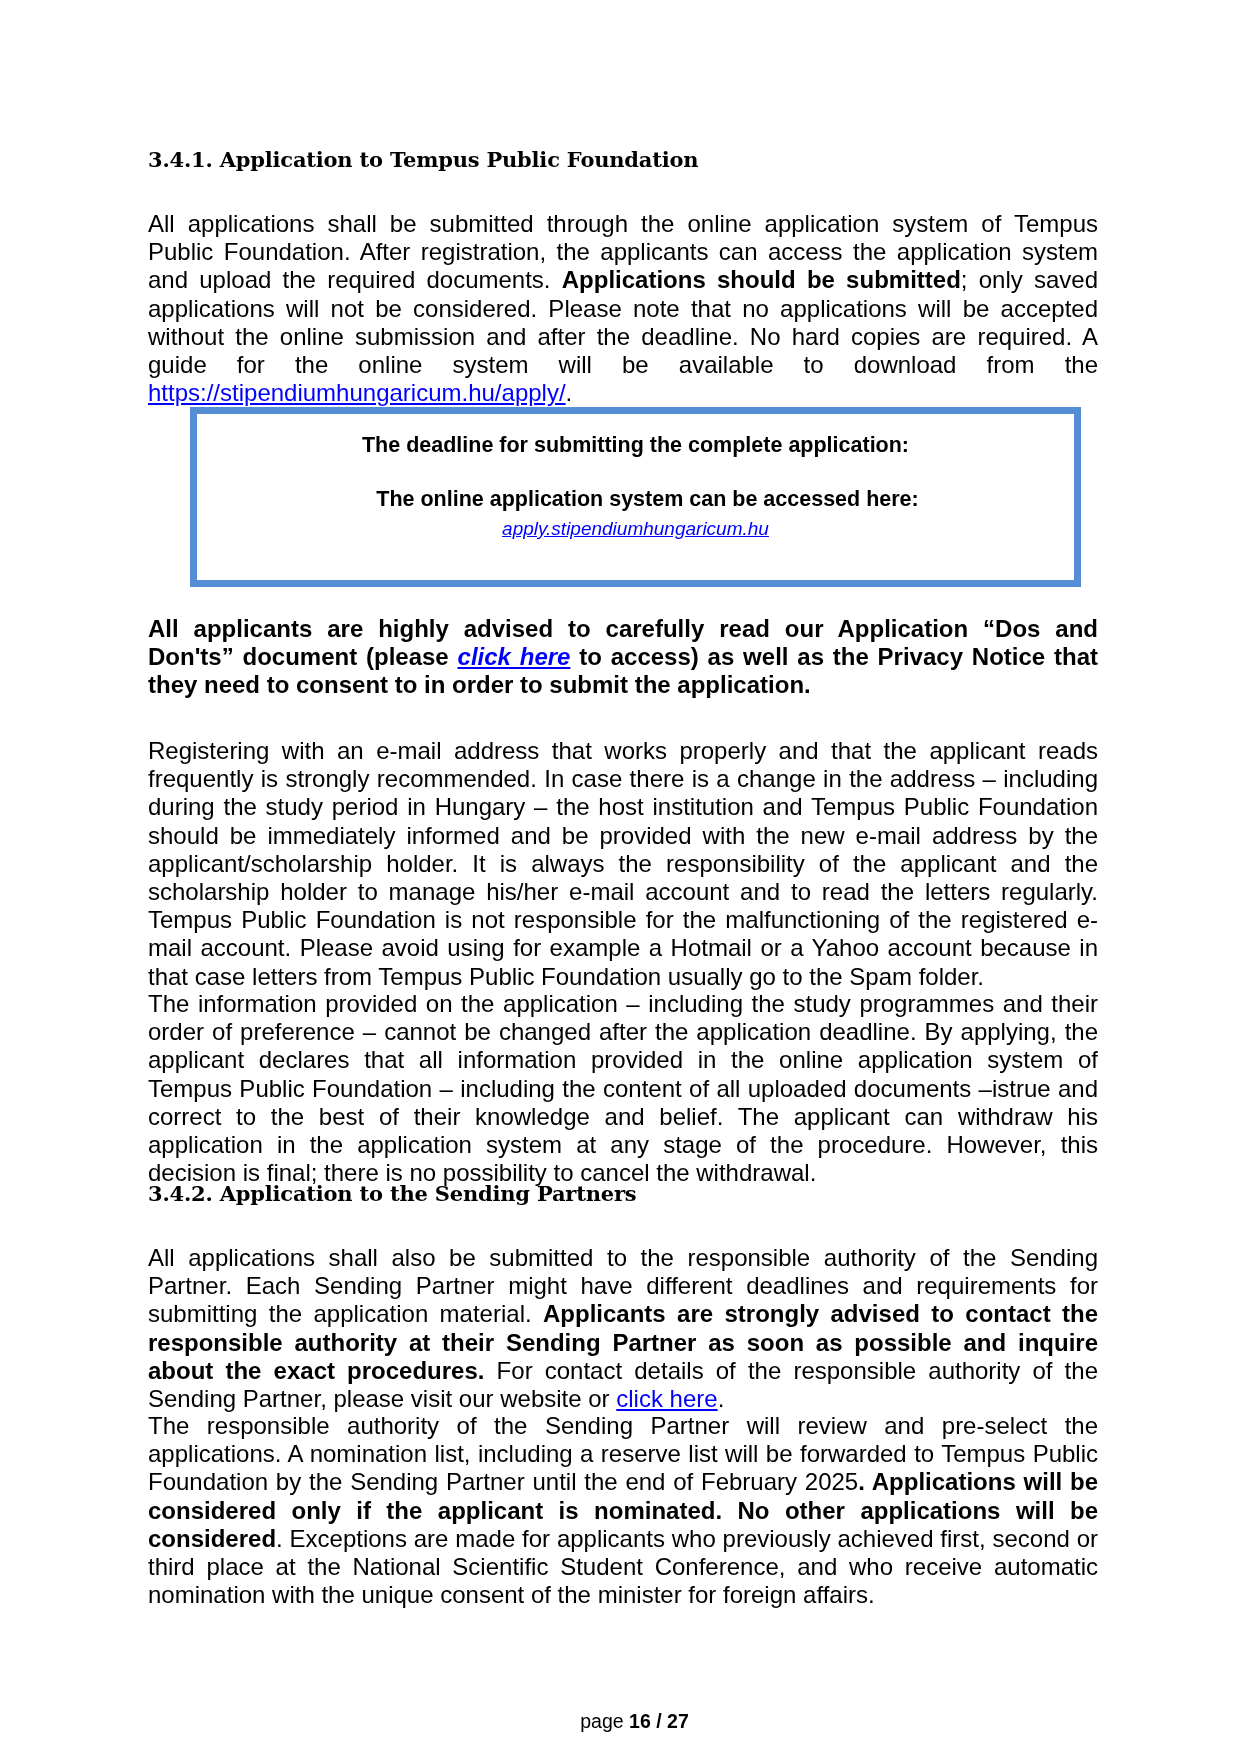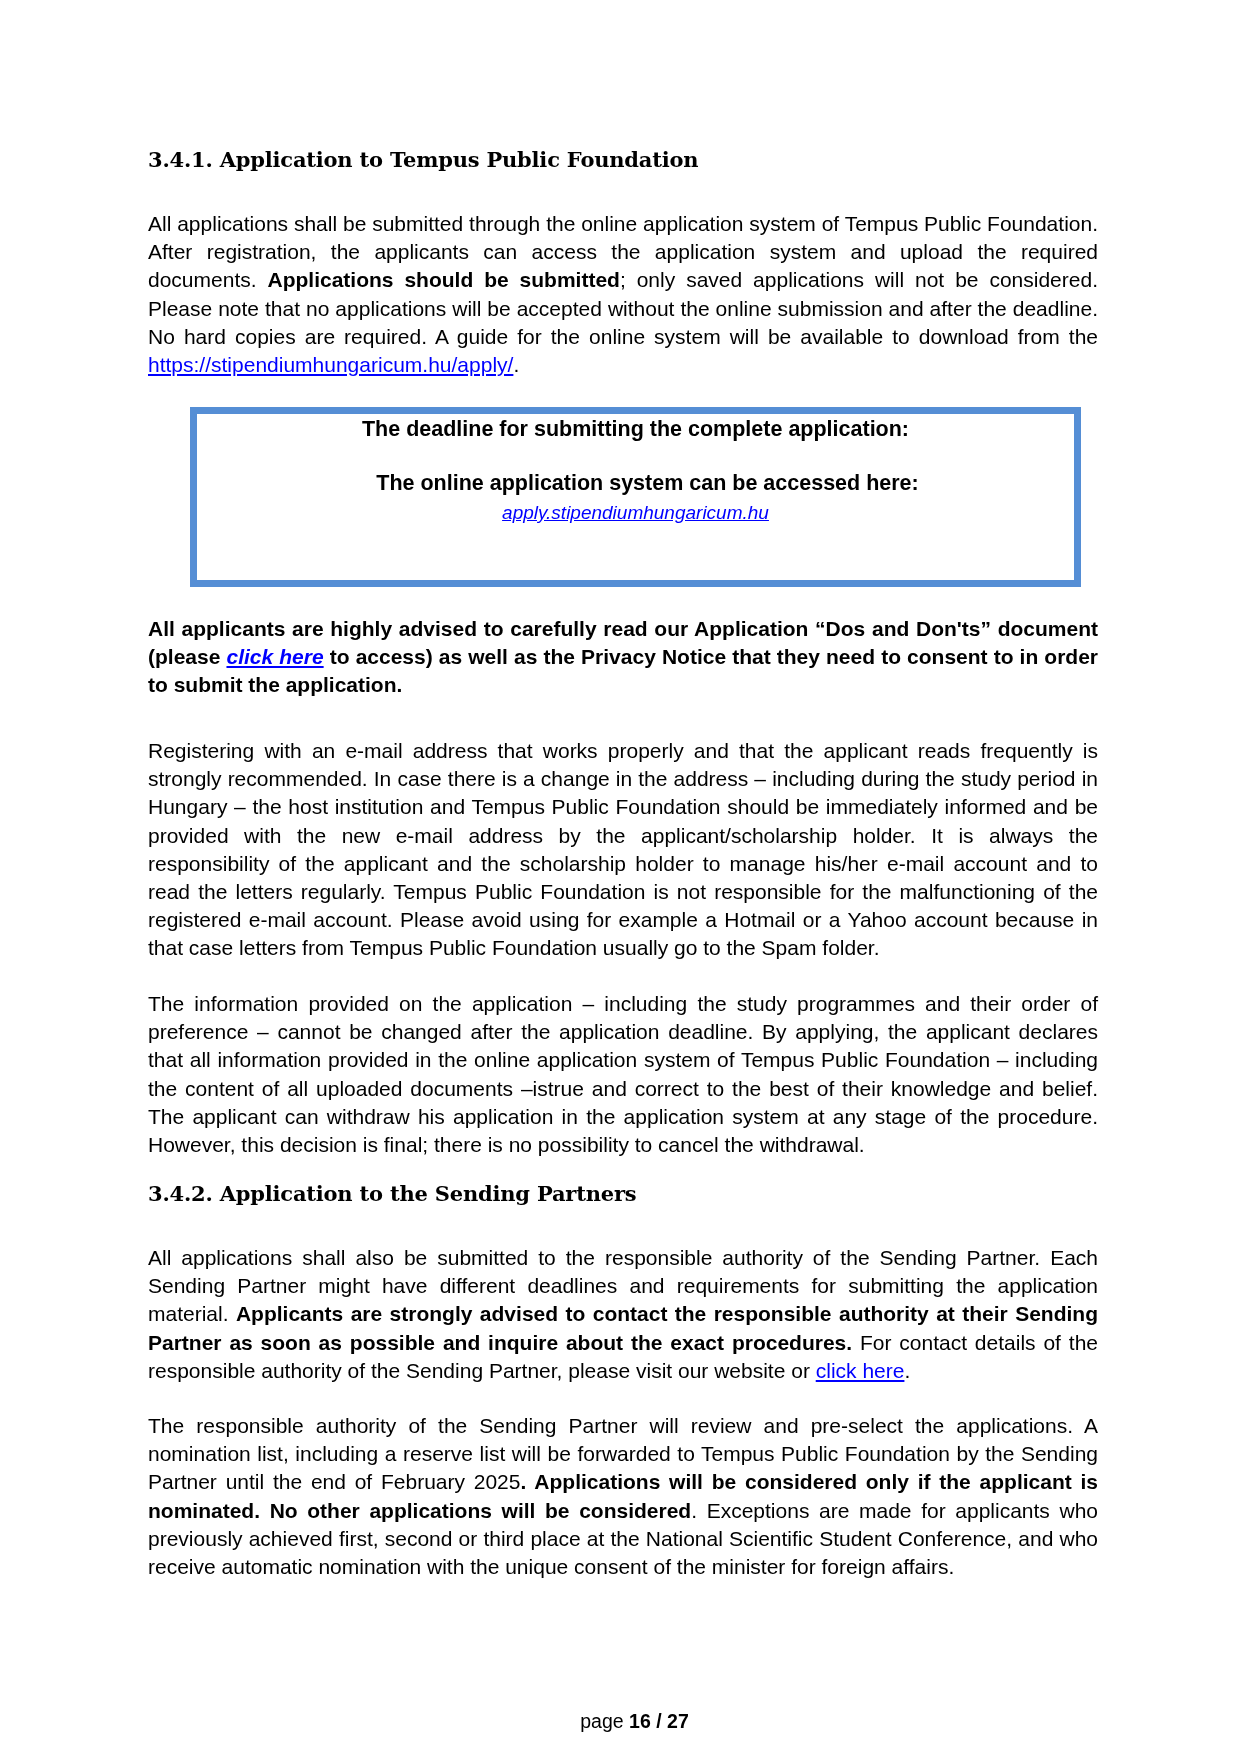--- a/index.html
+++ b/index.html
@@ -1,40 +1,40 @@
 <!DOCTYPE html>
 <html><head>
 <meta charset="utf-8">
 <style>
   html, body { margin: 0; padding: 0; background: #ffffff; }
   body { width: 1241px; height: 1754px; position: relative; overflow: hidden;
          font-family: "Liberation Sans", "DejaVu Sans", sans-serif; color: #000; }
   .page { position: absolute; left: 148px; top: 0; width: 950px; }
   h2.heading { font-family: "DejaVu Serif", "Liberation Serif", serif; font-weight: bold;
                color: #000000; font-size: 21px; margin: 0; letter-spacing: -0.2px; }
-  p.body { font-size: 21px; line-height: 28.2px; text-align: justify; margin: 0; }
+  p.body { font-size: 24px; line-height: 28.2px; text-align: justify; margin: 0; }
   a.link { color: #0000ff; text-decoration: underline; }
   b { font-weight: bold; }
   .box { position: absolute; left: 42px; width: 891px; height: 180px;
          border: 7px solid #558ed5; box-sizing: border-box; text-align: center; }
   .box .line { font-size: 21.5px; font-weight: bold; line-height: 30px; }
   .box .lnk { font-size: 19px; line-height: 30px; font-style: italic; }
   .footer { position: absolute; top: 1710px; left: 0; width: 1241px; text-align: center; font-size: 19.5px; padding-left: 14px; }
 </style>
 </head>
 <body>
 
 <div class="page">
 
   <h2 class="heading" style="position:absolute; top:147px;">3.4.1. Application to Tempus Public Foundation</h2>
 
   <p class="body" style="position:absolute; top:210px; width:950px;"><span>All applications shall be submitted through the online application system of Tempus Public Foundation. After registration, the applicants can access the application system and upload the required documents. </span><b>Applications should be submitted</b><span>; only saved applications will not be considered. Please note that no applications will be accepted without the online submission and after the deadline. No hard copies are required. A guide for the online system will be available to download from the </span><a class="link">https://stipendiumhungaricum.hu/apply/</a><span>.</span></p>
 
   <div class="box" style="top:407px;">
-    <div class="line" style="margin-top:0;">The deadline for submitting the complete application:</div>
+    <div class="line" style="margin-top:16px;">The deadline for submitting the complete application:</div>
     <div class="line" style="margin-top:24px;padding-left:24px;">The online application system can be accessed here:</div>
     <div class="lnk"><a class="link">apply.stipendiumhungaricum.hu</a></div>
   </div>
 
   <p class="body" style="position:absolute; top:615px; width:950px; font-weight:bold;"><span>All applicants are highly advised to carefully read our Application “Dos and Don'ts” document (please </span><a class="link" style="font-style:italic;">click here</a><span> to access) as well as the Privacy Notice that they need to consent to in order to submit the application.</span></p>
 
   <p class="body" style="position:absolute; top:737px; width:950px;">Registering with an e-mail address that works properly and that the applicant reads frequently is strongly recommended. In case there is a change in the address – including during the study period in Hungary – the host institution and Tempus Public Foundation should be immediately informed and be provided with the new e-mail address by the applicant/scholarship holder. It is always the responsibility of the applicant and the scholarship holder to manage his/her e-mail account and to read the letters regularly. Tempus Public Foundation is not responsible for the malfunctioning of the registered e-mail account. Please avoid using for example a Hotmail or a Yahoo account because in that case letters from Tempus Public Foundation usually go to the Spam folder.</p>
 
   <p class="body" style="position:absolute; top:990px; width:950px;">The information provided on the application – including the study programmes and their order of preference – cannot be changed after the application deadline. By applying, the applicant declares that all information provided in the online application system of Tempus Public Foundation – including the content of all uploaded documents –istrue and correct to the best of their knowledge and belief. The applicant can withdraw his application in the application system at any stage of the procedure. However, this decision is final; there is no possibility to cancel the withdrawal.</p>
 

